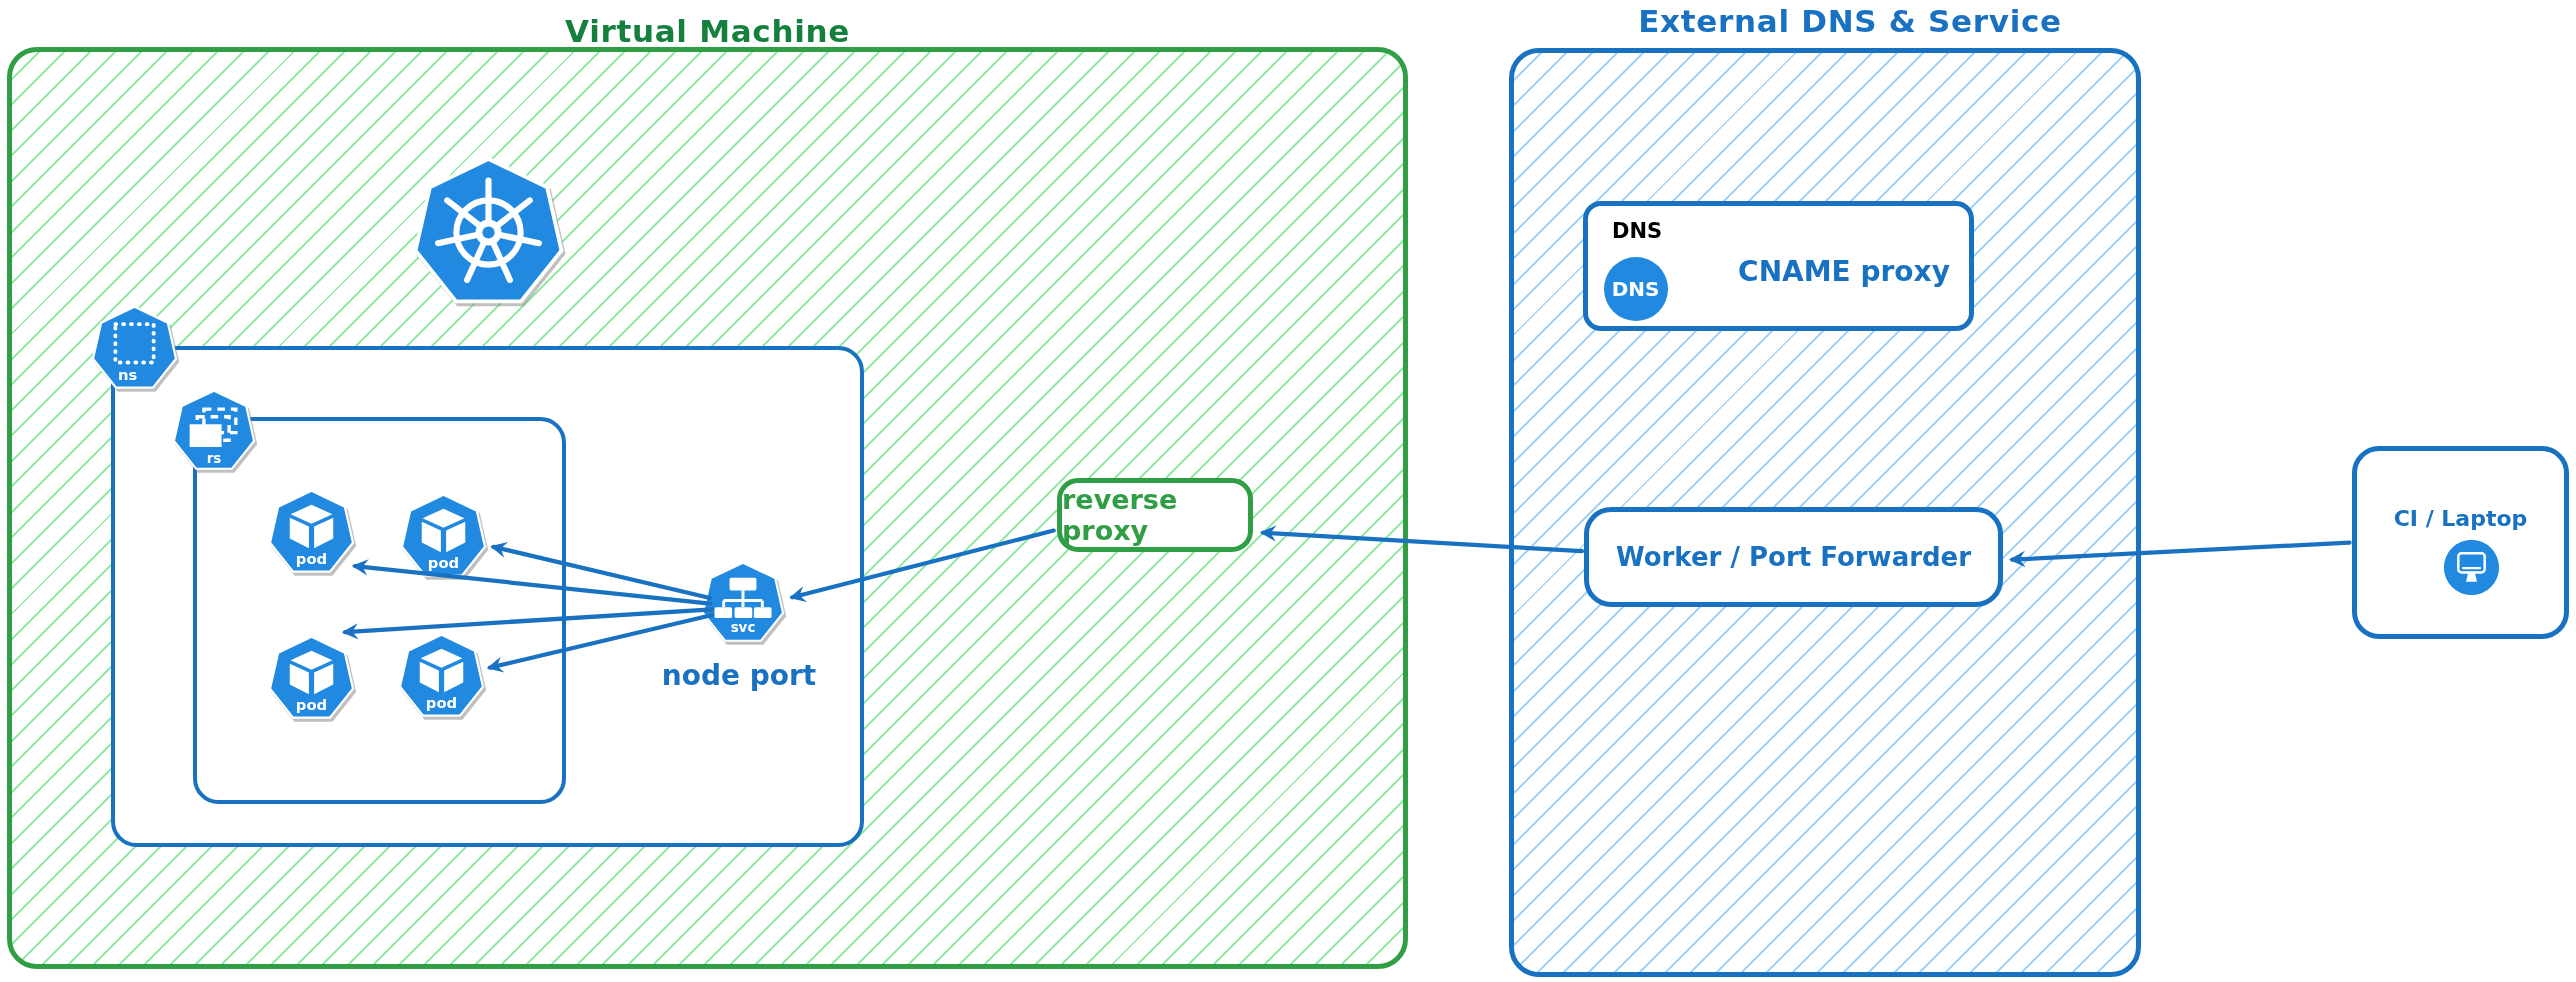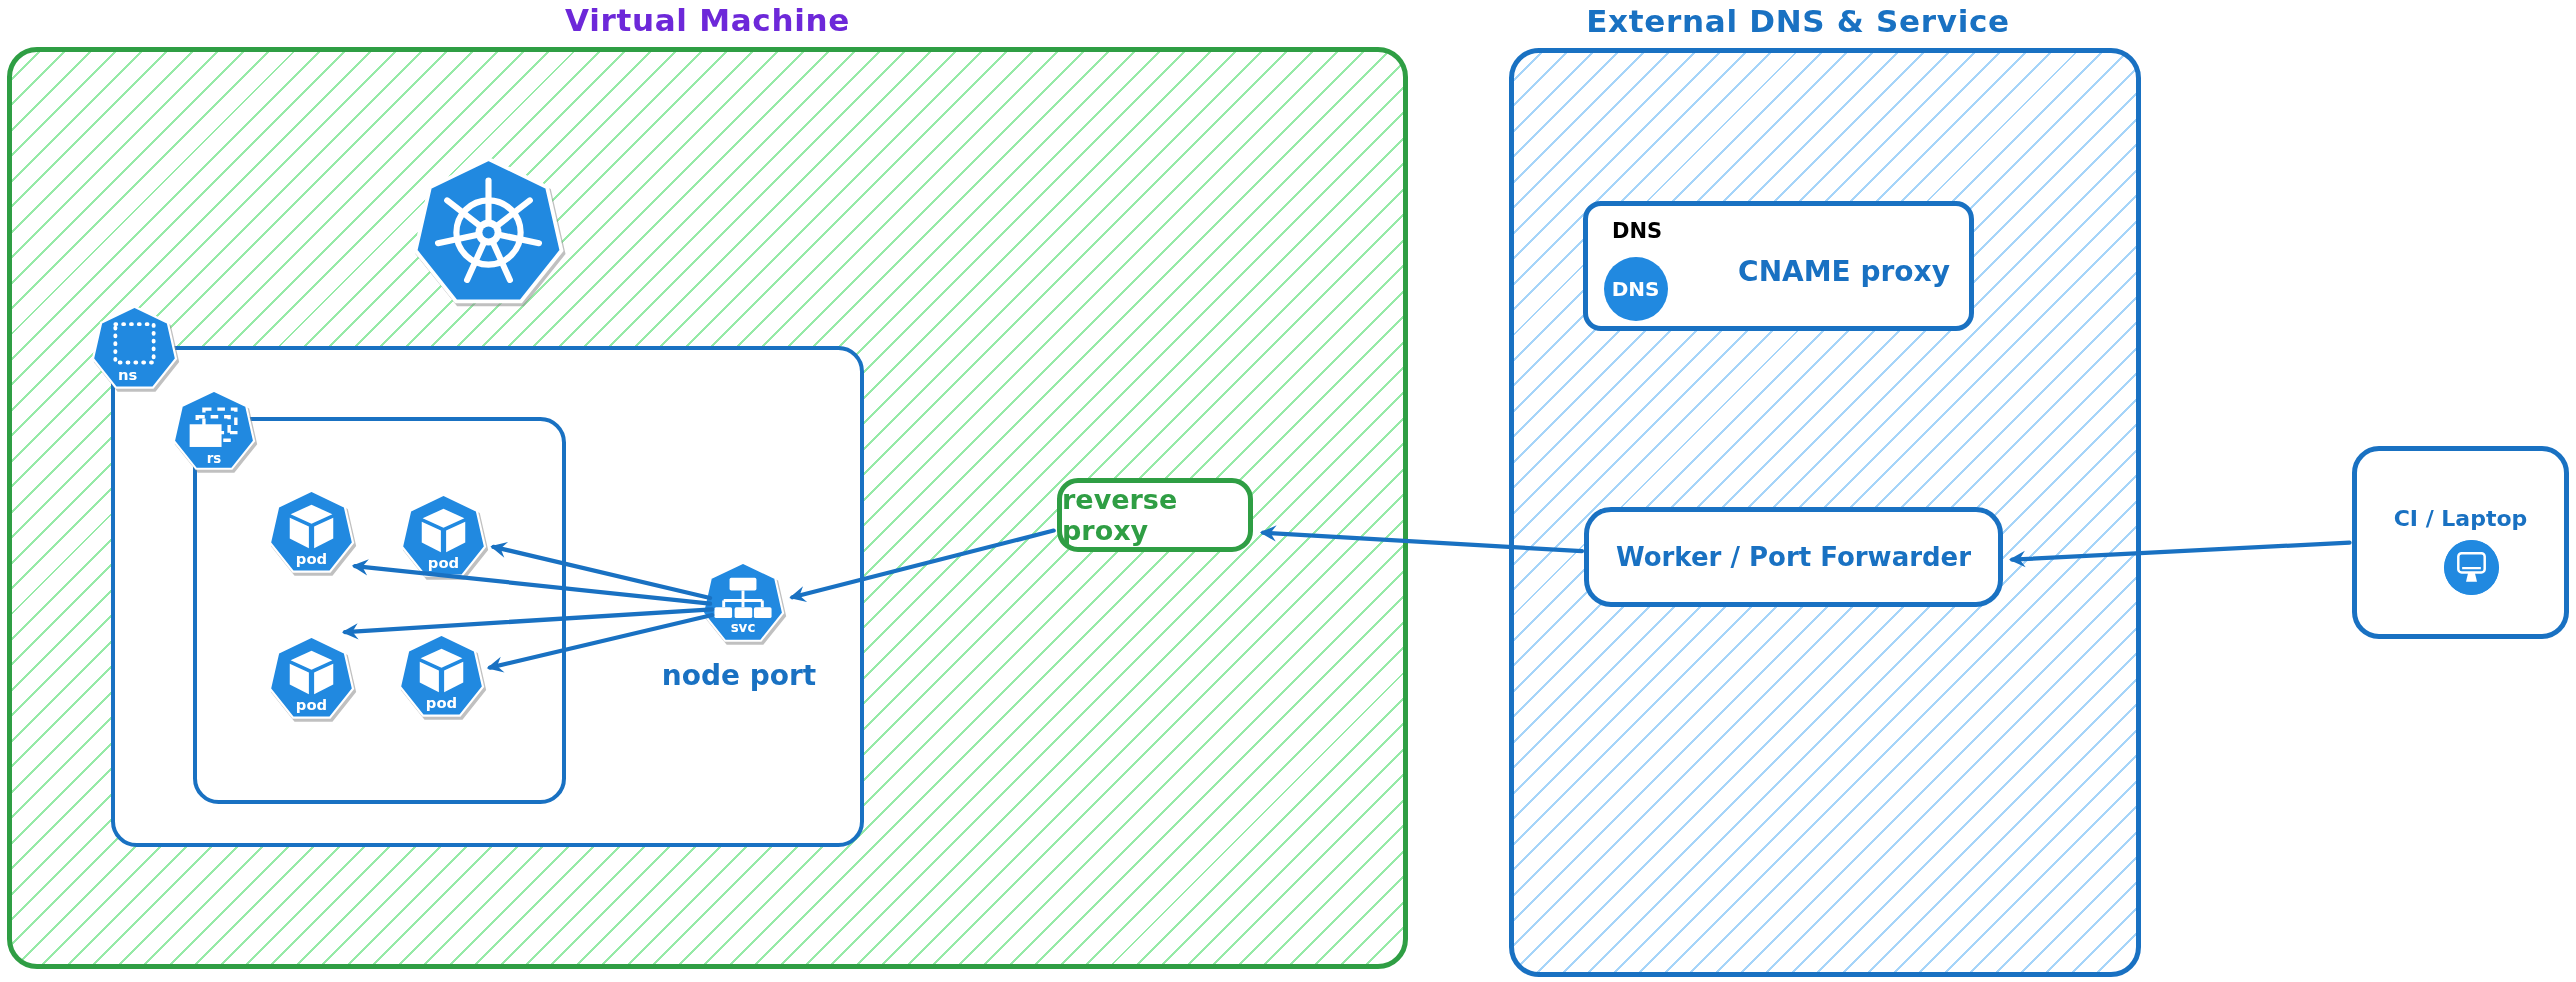--- a/index.html
+++ b/index.html
@@ -9,22 +9,22 @@
   .canvas{width:2576px;height:983px;position:relative;}
 
   
   .group-box{position:absolute;border-radius:30px;box-sizing:border-box;}
   .vm-box{left:7px;top:47px;width:1401px;height:922px;border:5px solid #2f9e44;
     background:repeating-linear-gradient(135deg, rgba(132,230,152,.85) 0 2.1px, transparent 2.1px 18px);}
   .ext-box{left:1509px;top:48px;width:632px;height:929px;border:5px solid #1971c2;
     background:repeating-linear-gradient(135deg, rgba(150,205,248,.85) 0 2.1px, transparent 2.1px 18px);}
 
   .group-title{position:absolute;text-align:center;font-size:31px;font-weight:bold;letter-spacing:0.7px;}
-  .vm-title{left:7px;top:2px;width:1401px;color:#6d28d9;}
-  .ext-title{left:1482px;top:2.8px;width:632px;color:#1971c2;}
+  .vm-title{left:7px;top:13px;width:1401px;color:#15803d;}
+  .ext-title{left:1534px;top:2.8px;width:632px;color:#1971c2;}
 
   
   .white-box{position:absolute;background:#ffffff;box-sizing:border-box;}
   .ns-box{left:111px;top:346px;width:753px;height:501px;border:4.3px solid #1971c2;border-radius:25.6px;}
   .rs-box{left:193px;top:417px;width:373px;height:387px;border:4.3px solid #1971c2;border-radius:25.6px;}
 
   .rproxy-box{left:1057px;top:478px;width:196px;height:74px;border:5px solid #2f9e44;border-radius:21px;
     display:flex;align-items:center;justify-content:center;}
   .rproxy-box .lbl{color:#2f9e44;font-size:27px;font-weight:bold;}
 

